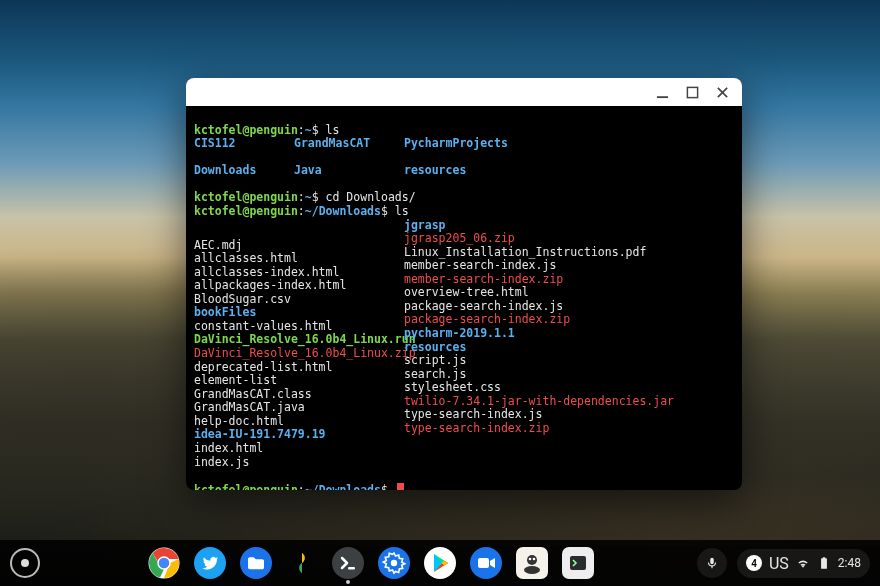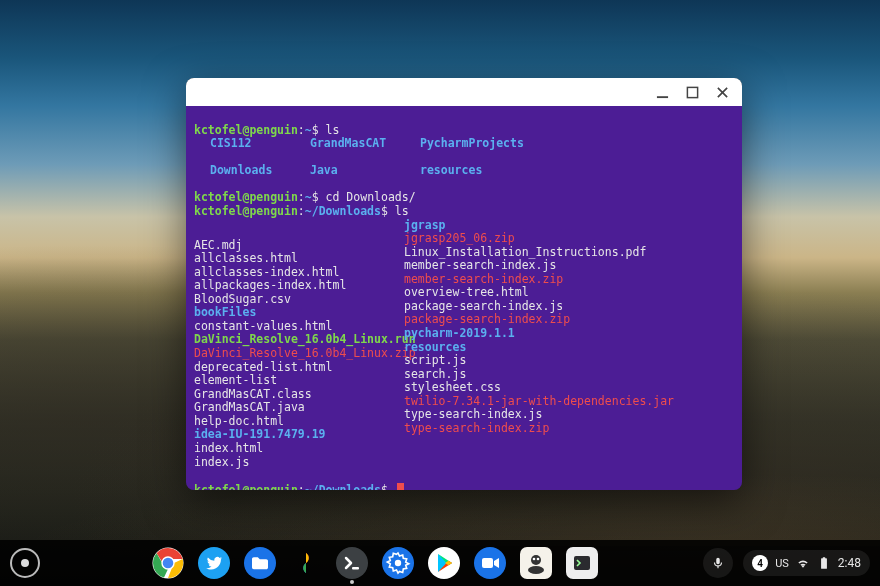--- a/index.html
+++ b/index.html
@@ -31,37 +31,37 @@
   .titlebar {
     height: 28px; background: #fff; display: flex; align-items: center;
     justify-content: flex-end; padding: 0 6px; gap: 2px;
   }
   .tb-btn {
     width: 28px; height: 28px; display: flex; align-items: center; justify-content: center;
     cursor: pointer; color: #444;
   }
   .tb-btn svg { width: 13px; height: 13px; }
   .term {
-    flex: 1; background: #4c1d95; color: #ddd;
+    flex: 1; background: #000000; color: #ddd;
     font-family: "DejaVu Sans Mono", Menlo, Consolas, monospace;
     font-size: 11.5px; line-height: 1.18;
     padding: 4px 0 8px 8px; overflow: hidden; white-space: pre;
   }
   .c-green  { color: #7fd84b; font-weight: bold; }
   .c-blue   { color: #5bb0ef; font-weight: bold; }
   .c-red    { color: #ef4d4d; font-weight: normal; }
   .c-white  { color: #e6e6e6; }
   .cursor   { display: inline-block; width: 7px; height: 13px; background: #ef4d4d; vertical-align: -2px; margin-left: 2px; }
 
   .row { display: flex; }
   .col { display: inline-block; }
   .col1 { width: 210px; margin-top: 20px; }
   .col2 { width: 310px; }
   .lscol1 { width: 170px; }
-  .lscol2 { width: 100px; margin-left: 16px; }
+  .lscol2 { width: 100px; }
   .lscol3 { width: 110px; }
   .lscol4 { width: 120px; }
 
   
   .shelf {
     position: absolute; left: 0; right: 0; bottom: 0; height: 46px;
     background: rgba(0,0,0,.86);
     display: flex; align-items: center; padding: 0 10px; gap: 8px;
     color: #e6e6e6; font-size: 12px;
   }
@@ -215,21 +215,21 @@
   </div>
 
   <div class="status">
     <div class="status-icon" style="background:rgba(255,255,255,.08); width:30px;height:30px;border-radius:50%">
       <svg viewBox="0 0 24 24">
           <path d="M12 14a3 3 0 0 0 3-3V6a3 3 0 0 0-6 0v5a3 3 0 0 0 3 3zm5-3a5 5 0 0 1-10 0H5a7 7 0 0 0 6 6.9V21h2v-3.1A7 7 0 0 0 19 11z"></path>
         </svg>
     </div>
     <div class="pill">
       <span style="background:#fff;color:#000;border-radius:50%;width:16px;height:16px;display:flex;align-items:center;justify-content:center;font-size:10px;font-weight:600">4</span>
-      <span style="font-size:11px">US</span>
+      <span style="font-size:16px">US</span>
       <svg viewBox="0 0 24 24">
           <path d="M12 20l2.5-3a5 5 0 0 0-5 0zM4 11l2 2a10 10 0 0 1 12 0l2-2a13 13 0 0 0-16 0zm3.5 3.5l2 2a5.5 5.5 0 0 1 5 0l2-2a8.5 8.5 0 0 0-9 0z"></path>
         </svg>
       <svg viewBox="0 0 24 24">
           <path d="M16 4h-2V2h-4v2H8a1 1 0 0 0-1 1v16a1 1 0 0 0 1 1h8a1 1 0 0 0 1-1V5a1 1 0 0 0-1-1z"></path>
         </svg>
       <span>2:48</span>
     </div>
   </div>
 </div>

